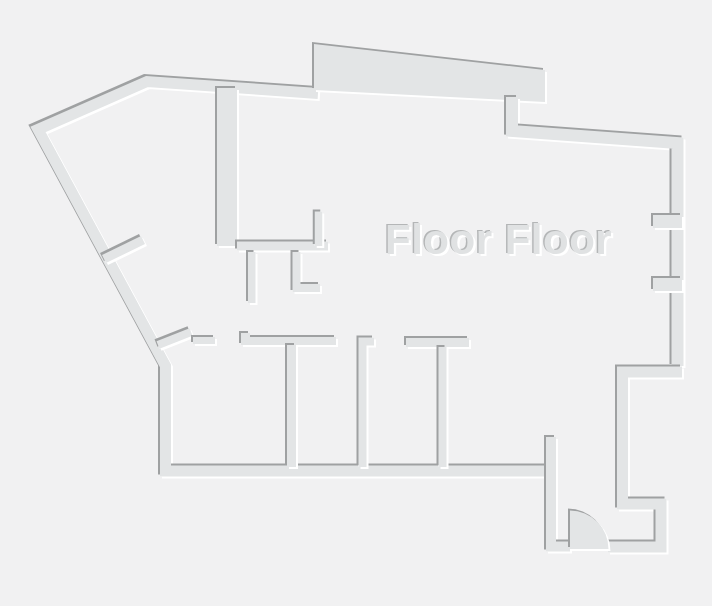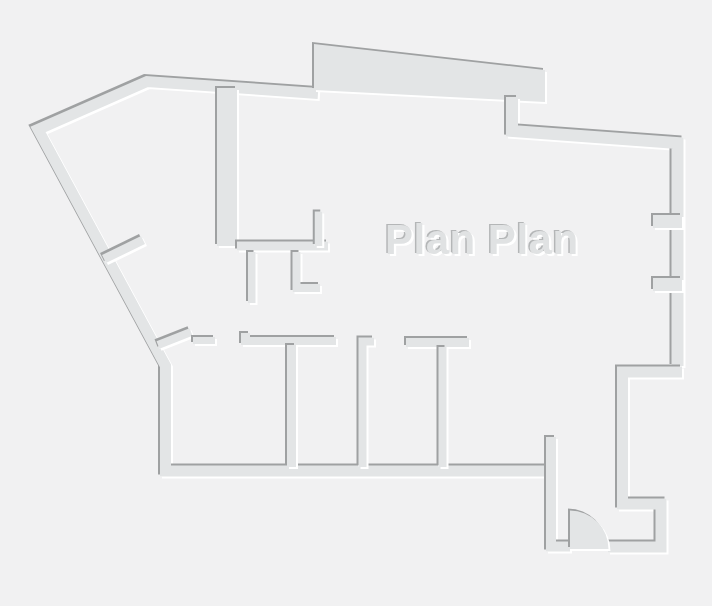--- a/index.html
+++ b/index.html
@@ -46,14 +46,14 @@
         <path d="M158,345 L191,332" class="emb wall-stroke" stroke-width="8"></path>
         <path d="M193,340.5 L215,340.5" class="emb wall-stroke" stroke-width="7"></path>
         <path d="M241,337 L250,337 M241,341 L336,341" class="emb wall-stroke" stroke-width="8"></path>
         <path d="M291.5,345 L291.5,467" class="emb wall-stroke" stroke-width="9"></path>
         <path d="M374,341.5 L362.5,341.5 L362.5,467" class="emb wall-stroke" stroke-width="8"></path>
         <path d="M406,342.5 L469,342.5" class="emb wall-stroke" stroke-width="9"></path>
         <path d="M442.5,347 L442.5,467" class="emb wall-stroke" stroke-width="8"></path>
         <path d="M104,259 L143,240" class="emb wall-stroke" stroke-width="9"></path>
       </g>
   </svg>
-  <div class="plan-title">Plan Plan</div>
+  <div class="plan-title">Floor Floor</div>
 </div>
 
 </body></html>

